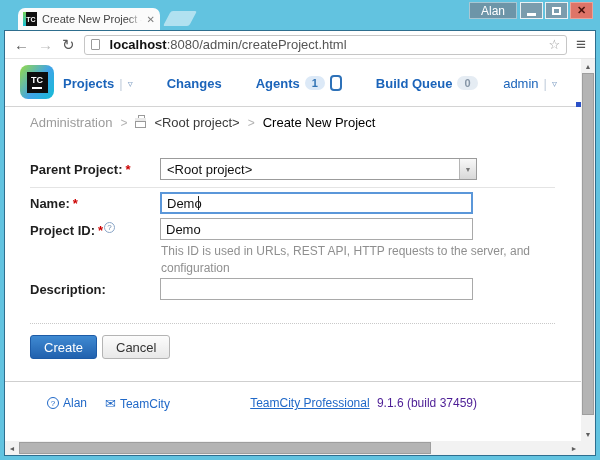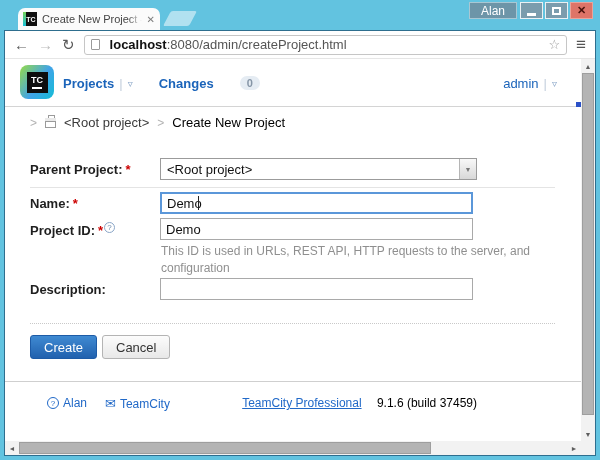--- a/index.html
+++ b/index.html
@@ -65,21 +65,21 @@
   
   .tc-header { position:absolute; left:0; top:0; right:0; height:48px; border-bottom:1px solid #d4d4d4; }
   .hdr-mark { position:absolute; right:0; bottom:-1px; width:5px; height:5px; background:#2b51c8; }
   .tc-logo { position:absolute; left:15px; top:6px; width:34px; height:34px; border-radius:8px;
     background:linear-gradient(125deg,#8ad35f 8%,#41a3e8 55%,#1bb8d9 92%);
     display:flex; align-items:center; justify-content:center; }
   .tc-logo .box { width:21px; height:21px; background:#0d0d0d; display:flex; flex-direction:column;
     align-items:center; justify-content:center; gap:2px; }
   .tc-logo .box b { color:#fff; font-size:9px; line-height:1; }
   .tc-logo .box i { display:block; width:10px; height:2px; background:#fff; }
-  .tc-nav { position:absolute; left:58px; top:0; height:48px; display:flex; align-items:center; gap:26px; }
+  .tc-nav { position:absolute; left:58px; top:0; height:48px; display:flex; align-items:center; gap:34px; }
   .tc-nav .item { font-size:13px; font-weight:bold; color:#1b64ba; display:flex; align-items:center; gap:5px; }
   .pipe { color:#c3cfdd; font-weight:normal; }
   .caret { color:#8aa6c8; font-size:10px; font-weight:normal; }
   .badge { border-radius:8px; padding:1px 7px; font-size:11px; font-weight:bold; }
   .badge.agents { background:#dce9f7; color:#3173b4; }
   .badge.queue { background:#e5ecf3; color:#8595a6; }
   .agent-rect { width:12px; height:16px; border:2px solid #2d71b8; border-radius:4px; background:#fff; }
   .tc-user { position:absolute; right:24px; top:0; height:48px; display:flex; align-items:center; gap:5px;
     font-size:13px; color:#1b64ba; }
 
@@ -122,21 +122,21 @@
   
   .footer-sep { position:absolute; left:0; right:0; top:322px; border-top:1px solid #cfcfcf; }
   .footer { position:absolute; left:0; right:0; top:337px; height:20px; font-size:12px; }
   .flink { position:absolute; color:#2169c8; display:flex; align-items:center; gap:4px; }
   .f-help { left:42px; } .f-feedback { left:100px; }
   .help-circ { display:inline-flex; align-items:center; justify-content:center; width:12px; height:12px;
     border:1px solid #2169c8; border-radius:50%; font-size:8px; }
   .env { font-size:13px; }
   .brand-wrap { position:absolute; right:104px; white-space:nowrap; }
   .brand { color:#2169c8;text-decoration:underline; }
-  .version { color:#000000; margin-left:12px; }
+  .version { color:#4c1d95; margin-left:4px; }
 </style>
 </head>
 <body>
 
 <div class="window">
 
   <div class="titlebar">
     <div class="tab">
       <span class="favicon">
           <span>TC</span>
@@ -186,32 +186,39 @@
           <div class="tc-nav">
             <span class="item">
               <span>Projects</span>
               <span class="pipe">|</span>
               <span class="caret">▿</span>
             </span>
             <span class="item">
                 <span>Changes</span>
               </span>
             <span class="item">
+              <span>Agents</span>
+              <span class="badge agents">1</span>
+              <span class="agent-rect"></span>
+            </span>
+            <span class="item">
+              <span>Build Queue</span>
               <span class="badge queue">0</span>
             </span>
           </div>
           <div class="tc-user">
             <span>admin</span>
             <span class="pipe">|</span>
             <span class="caret">▿</span>
           </div>
           <span class="hdr-mark"></span>
         </div>
 
         <div class="breadcrumb">
+          <span class="bc-dim">Administration</span>
           <span class="bc-sep">&gt;</span>
           <span class="cube"></span>
           <span class="bc-root">&lt;Root project&gt;</span>
           <span class="bc-sep">&gt;</span>
           <span class="bc-cur">Create New Project</span>
         </div>
 
         <label class="flabel" style="left:25px; top:103px;">
           <span>Parent Project:</span><span class="req">*</span>
         </label>

